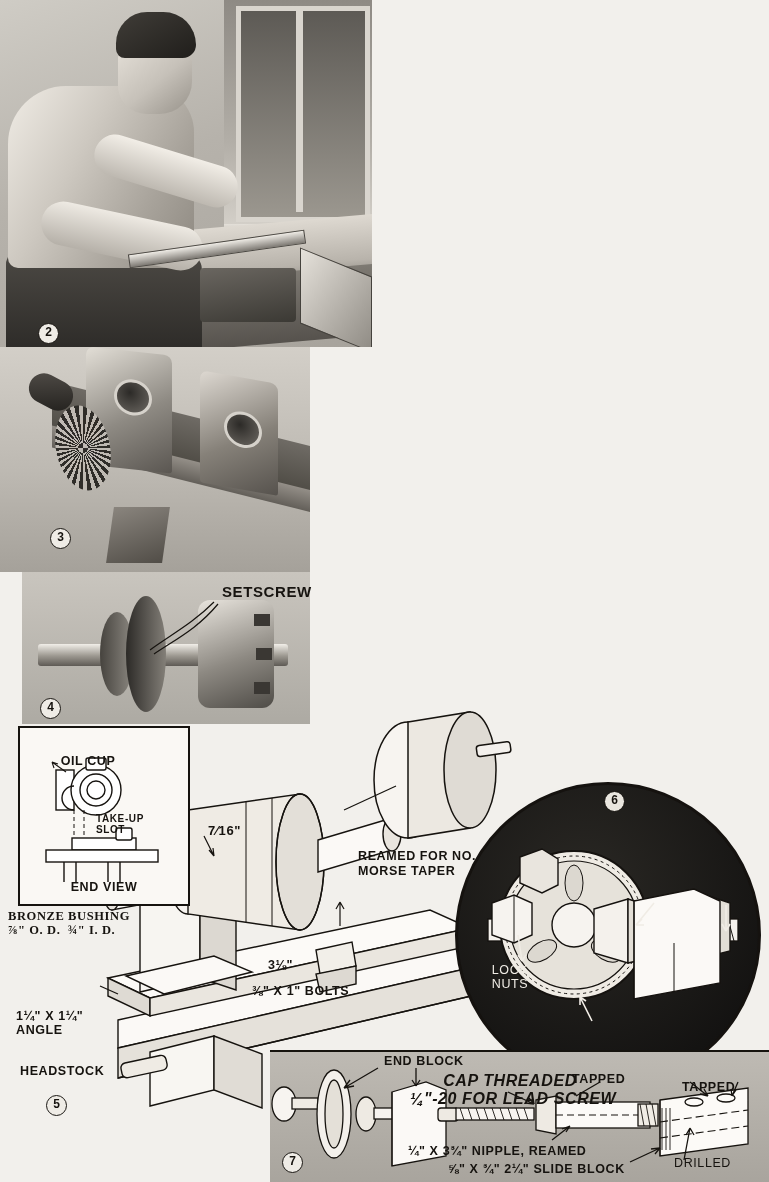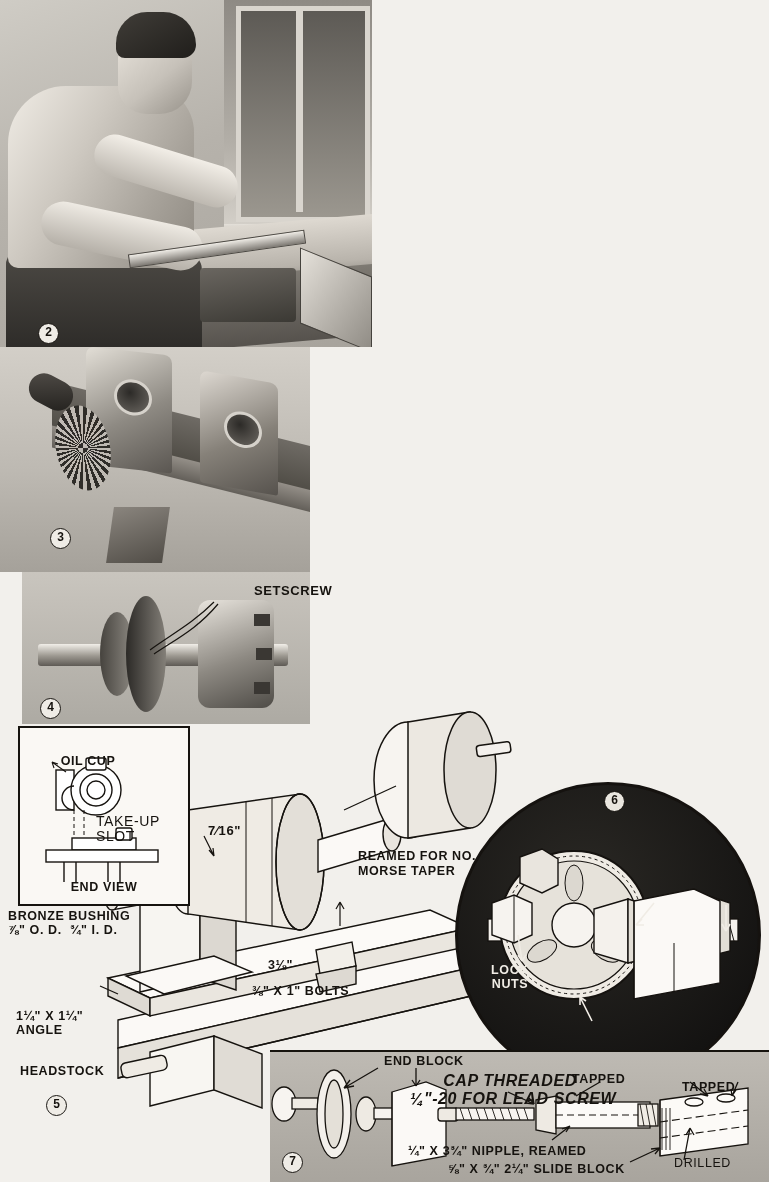--- a/index.html
+++ b/index.html
@@ -171,21 +171,21 @@
     <div class="chuck">
       <div class="jaw" style="left:56px;top:14px;"></div>
       <div class="jaw" style="left:58px;top:48px;"></div>
       <div class="jaw" style="left:56px;top:82px;"></div>
     </div>
     <svg style="position:absolute;left:0;top:0" width="288" height="152">
       <path class="ink" stroke-width="1.2" d="M192,30 C170,52 150,62 128,78"></path>
       <path class="ink" stroke-width="1.2" d="M196,32 C176,56 156,66 132,82"></path>
     </svg>
   </div>
-  <div class="lbl" style="left:222px;top:584px;font-size:13px;font-weight:700;margin-left:32px;">SETSCREW</div>
+  <div class="lbl" style="left:222px;top:584px;font-size:15px;font-weight:700;">SETSCREW</div>
   <div class="badge" style="left:40px;top:698px;">4</div>
 
   <svg id="fig5" class="panel" viewBox="0 0 560 492">
 
     <g class="ink" stroke-width="1.4">
       <path d="M118,330 L540,236 L540,262 L118,358 Z" fill="#fbf9f6"></path>
       <path d="M118,358 L540,262 L540,290 L118,388 Z" fill="#e5e1da"></path>
       <path d="M118,388 L540,290"></path>
     </g>
 
@@ -261,26 +261,26 @@
         <path d="M54,58 a12,12 0 1 0 0,24"></path>
         <path d="M54,82 L54,118 M64,82 L64,118" stroke-dasharray="4 3" stroke-width="1"></path>
         <rect x="52" y="110" width="64" height="12" fill="#fff"></rect>
         <rect x="26" y="122" width="112" height="12" fill="#fff"></rect>
         <rect x="96" y="100" width="16" height="12" rx="2" fill="#fff"></rect>
         <path d="M44,134 L44,154 M56,134 L56,154 M88,134 L88,154 M100,134 L100,154"></path>
         <path d="M32,34 L46,44 M32,34 L38,36 M32,34 L34,40" stroke-width="1.1"></path>
       </g>
     </svg>
     <div class="lbl ctr" style="left:0;top:26px;width:136px;font-size:12.5px;font-weight:700;">OIL CUP</div>
-    <div class="lbl" style="left:76px;top:86px;font-size:14px;font-weight:400;line-height:1.05;">TAKE-UP
+    <div class="lbl" style="left:76px;top:86px;font-size:10px;font-weight:700;line-height:1.05;">TAKE-UP
 SLOT</div>
     <div class="lbl ctr" style="left:0;top:152px;width:168px;font-size:12.5px;font-weight:700;">END VIEW</div>
   </div>
 
-  <div class="lbl" style="left:8px;top:909px;font-size:12.5px;font-weight:700;">BRONZE BUSHING
+  <div class="lbl" style="left:8px;top:909px;font-size:12.5px;font-weight:700;font-family:Liberation Serif, serif;">BRONZE BUSHING
 ⅞" O. D.  ¾" I. D.</div>
   <div class="lbl" style="left:16px;top:1009px;font-size:12.5px;font-weight:700;">1¼" X 1¼"
 ANGLE</div>
   <div class="lbl" style="left:20px;top:1064px;font-size:12.5px;font-weight:700;text-align:right;">HEADSTOCK</div>
   <div class="lbl" style="left:208px;top:824px;font-size:13px;font-weight:700;">7⁄16"</div>
   <div class="lbl" style="left:268px;top:958px;font-size:12.5px;font-weight:700;">3⅛"</div>
   <div class="lbl" style="left:252px;top:984px;font-size:12.5px;font-weight:700;">⅜" X 1" BOLTS</div>
   <div class="lbl" style="left:358px;top:849px;font-size:12.5px;font-weight:700;line-height:1.2;">REAMED FOR NO. 1
 MORSE TAPER</div>
   <div class="badge" style="left:46px;top:1095px;">5</div>
@@ -331,21 +331,21 @@
         <path d="M216,158 L216,206" stroke-width="1"></path>
       </g>
 
       <g stroke="#f0ece5" stroke-width="1.6" fill="none">
         <path d="M196,118 L178,140 M178,140 L184,134 M178,140 L186,140"></path>
         <path d="M268,120 L268,146 M268,146 L264,139 M268,146 L272,139"></path>
         <path d="M60,150 L64,176 M64,176 L60,170 M64,176 L68,170"></path>
         <path d="M134,236 L122,212 M122,212 L122,220 M122,212 L128,216"></path>
       </g>
     </svg>
-    <div class="lbl ctr" style="left:20px;top:178px;width:64px;font-size:12.5px;font-weight:700;color:#f0ece5;line-height:1.12;">LOCK
+    <div class="lbl ctr" style="left:20px;top:178px;width:64px;font-size:12.5px;font-weight:400;color:#f0ece5;line-height:1.12;">LOCK
 NUTS</div>
   </div>
   <div class="badge on-dark" style="left:604px;top:791px;">6</div>
 
   <div class="panel grain" id="fig7">
     <div class="bg"></div>
     <svg viewBox="0 0 499 132" width="499" height="132" style="position:absolute;left:0;top:0">
       <g stroke="#16130f" stroke-width="1.3">
 
         <ellipse cx="14" cy="52" rx="12" ry="17" fill="#f7f4f0"></ellipse>

